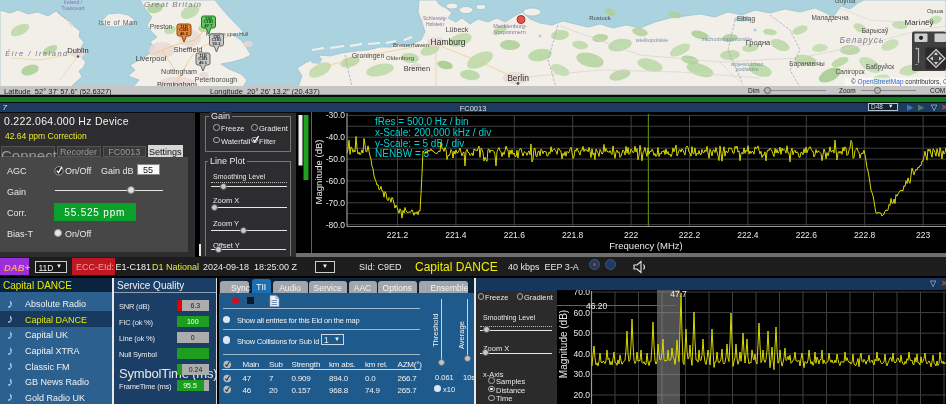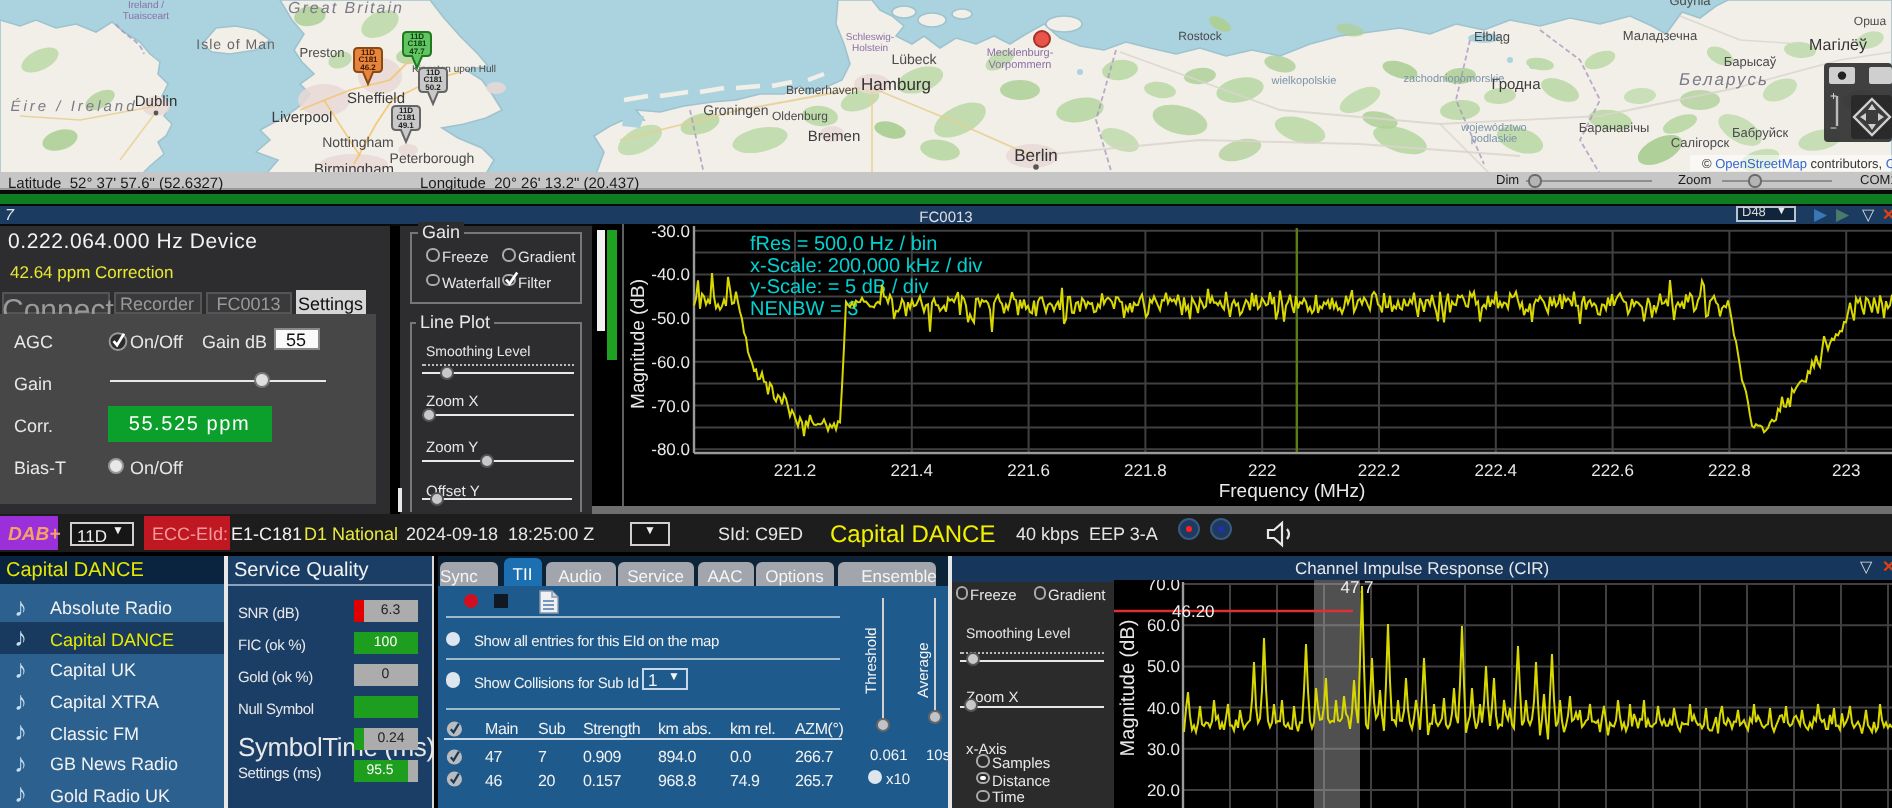--- a/index.html
+++ b/index.html
@@ -353,37 +353,37 @@
 <div class="abs" style="left:215.5px;top:277.5px;width:1.5px;height:126.5px;background:#d8d8d8"></div>
 <div class="tx" style="left:117px;top:280px;font-size:10px;color:#f2f2f2">Service Quality</div>
 <div class="abs" style="left:113.5px;top:291.5px;width:102px;height:1px;background:#8ca0b8"></div>
 <div class="tx" style="left:119px;top:301.5px;font-size:7.5px;color:#e8e8e8;letter-spacing:-0.2px">SNR (dB)</div>
 <div class="abs" style="left:176.5px;top:299.5px;width:5px;height:11px;background:#e00000"></div>
 <div class="abs" style="left:181.5px;top:299.5px;width:27.5px;height:11px;background:#acacac"></div>
 <div class="tx" style="left:181.5px;top:301.7px;width:27.5px;text-align:center;font-size:7px;color:#222">6.3</div>
 <div class="tx" style="left:119px;top:317.5px;font-size:7.5px;color:#e8e8e8;letter-spacing:-0.2px">FIC (ok %)</div>
 <div class="abs" style="left:176.5px;top:315.5px;width:32.5px;height:11px;background:#1e9e1e"></div>
 <div class="tx" style="left:176.5px;top:317.7px;width:32.5px;text-align:center;font-size:7px;color:#fff">100</div>
-<div class="tx" style="left:119px;top:333.5px;font-size:7.5px;color:#e8e8e8;letter-spacing:-0.2px">Gold (ok %)</div>
+<div class="tx" style="left:119px;top:333.5px;font-size:7.5px;color:#e8e8e8;letter-spacing:-0.2px">Line (ok %)</div>
 <div class="abs" style="left:176.5px;top:331.5px;width:32.5px;height:11px;background:#acacac"></div>
 <div class="tx" style="left:176.5px;top:333.7px;width:32.5px;text-align:center;font-size:7px;color:#222">0</div>
 <div class="tx" style="left:119px;top:349.5px;font-size:7.5px;color:#e8e8e8;letter-spacing:-0.2px">Null Symbol</div>
 <div class="abs" style="left:176.5px;top:347.5px;width:32.5px;height:11px;background:#1e9e1e"></div>
 <div class="tx" style="left:119px;top:365.5px;font-size:13px;color:#e8e8e8;letter-spacing:-0.2px">SymbolTime (ms)</div>
 <div class="abs" style="left:176.5px;top:363.5px;width:5.5px;height:11px;background:#1e9e1e"></div>
 <div class="abs" style="left:182.0px;top:363.5px;width:27.0px;height:11px;background:#acacac"></div>
 <div class="tx" style="left:182.0px;top:365.7px;width:27.0px;text-align:center;font-size:7px;color:#222">0.24</div>
-<div class="tx" style="left:119px;top:381.5px;font-size:7.5px;color:#e8e8e8;letter-spacing:-0.2px">Settings (ms)</div>
+<div class="tx" style="left:119px;top:381.5px;font-size:7.5px;color:#e8e8e8;letter-spacing:-0.2px">FrameTime (ms)</div>
 <div class="abs" style="left:176.5px;top:379.5px;width:27.0px;height:11px;background:#1e9e1e"></div>
 <div class="abs" style="left:203.5px;top:379.5px;width:5.5px;height:11px;background:#acacac"></div>
 <div class="tx" style="left:176.5px;top:381.7px;width:27.0px;text-align:center;font-size:7px;color:#fff">95.5</div>
 <div class="abs" style="left:218.5px;top:277.5px;width:255.5px;height:15.5px;background:#0d2438"></div>
 <div class="abs" style="left:218.5px;top:293px;width:255.5px;height:111px;background:#1e5a8c"></div>
 <div class="abs" style="left:220px;top:280.5px;width:29px;height:12.5px;background:#a2a6ac;border-radius:3px 3px 0 0"></div>
-<div class="tx" style="left:220px;top:282.5px;width:41px;text-align:left;font-size:8.5px;color:#f4f4f4">Sync</div>
+<div class="tx" style="left:220px;top:282.5px;width:41px;text-align:center;font-size:8.5px;color:#f4f4f4">Sync</div>
 <div class="abs" style="left:251.5px;top:279px;width:19.5px;height:14px;background:#1c6fb0;border-radius:3px 3px 0 0"></div>
 <div class="tx" style="left:251.5px;top:281.5px;width:19.5px;text-align:center;font-size:8.5px;color:#fff">TII</div>
 <div class="abs" style="left:272.5px;top:280.5px;width:35px;height:12.5px;background:#a2a6ac;border-radius:3px 3px 0 0"></div>
 <div class="tx" style="left:272.5px;top:282.5px;width:35px;text-align:center;font-size:8.5px;color:#f4f4f4">Audio</div>
 <div class="abs" style="left:308.5px;top:280.5px;width:38.5px;height:12.5px;background:#a2a6ac;border-radius:3px 3px 0 0"></div>
 <div class="tx" style="left:308.5px;top:282.5px;width:38.5px;text-align:center;font-size:8.5px;color:#f4f4f4">Service</div>
 <div class="abs" style="left:348.5px;top:280.5px;width:28px;height:12.5px;background:#a2a6ac;border-radius:3px 3px 0 0"></div>
 <div class="tx" style="left:348.5px;top:282.5px;width:28px;text-align:center;font-size:8.5px;color:#f4f4f4">AAC</div>
 <div class="abs" style="left:377.5px;top:280.5px;width:39.5px;height:12.5px;background:#a2a6ac;border-radius:3px 3px 0 0"></div>
 <div class="tx" style="left:377.5px;top:282.5px;width:39.5px;text-align:center;font-size:8.5px;color:#f4f4f4">Options</div>
@@ -442,21 +442,20 @@
 <div class="abs" style="left:441px;top:299px;width:1.2px;height:64px;background:#d0d0d0"></div>
 <div class="abs" style="left:437.8px;top:359px;width:7px;height:7px;border-radius:50%;background:#c0c4c8;border:1px solid #666"></div>
 <div class="abs" style="left:467px;top:299px;width:1.2px;height:60px;background:#d0d0d0"></div>
 <div class="abs" style="left:463.8px;top:355px;width:7px;height:7px;border-radius:50%;background:#c0c4c8;border:1px solid #666"></div>
 <div class="tx" style="left:435px;top:372.9px;font-size:7.5px;color:#f2f2f2">0.061</div>
 <div class="tx" style="left:463px;top:372.9px;font-size:7.5px;color:#f2f2f2">10s</div>
 <div class="abs" style="left:433.5px;top:384.5px;width:7px;height:7px;border-radius:50%;background:#dde6ee"></div>
 <div class="tx" style="left:443px;top:384.9px;font-size:7.5px;color:#f2f2f2">x10</div>
 <div class="abs" style="left:474px;top:277.5px;width:2px;height:126.5px;background:#e8e8e8"></div>
 <div class="abs" style="left:476px;top:277.5px;width:470px;height:13px;background:#16365c"></div>
-<div class="tx" style="left:476px;top:279px;width:470px;text-align:center;font-size:8.5px;color:#e8e8e8">Channel Impulse Response (CIR)</div>
 <div class="tx" style="left:930px;top:278.7px;font-size:8px;color:#d8d8d8">▽</div>
 <div class="tx" style="left:941px;top:278.7px;font-size:8px;color:#e04010;font-weight:bold">✕</div>
 <div class="abs" style="left:476px;top:290.5px;width:81.5px;height:113.5px;background:#2b2b2b"></div>
 <div class="radio" style="left:477.5px;top:293.2px;width:6.5px;height:6.5px;background:#2a2a2a;border:1px solid #aaa"></div>
 <div class="tx" style="left:485px;top:292.6px;font-size:7.5px;color:#e8e8e8">Freeze</div>
 <div class="radio" style="left:516.5px;top:293.2px;width:6.5px;height:6.5px;background:#2a2a2a;border:1px solid #aaa"></div>
 <div class="tx" style="left:524px;top:292.6px;font-size:7.5px;color:#e8e8e8">Gradient</div>
 <div class="tx" style="left:483px;top:314.2px;font-size:7px;color:#e8e8e8">Smoothing Level</div>
 <div class="abs" style="left:479.5px;top:325.5px;width:72px;height:1px;border-top:1px dotted #bbb"></div>
 <div class="abs" style="left:479.5px;top:329.5px;width:72px;height:1px;background:#e8e8e8"></div>

